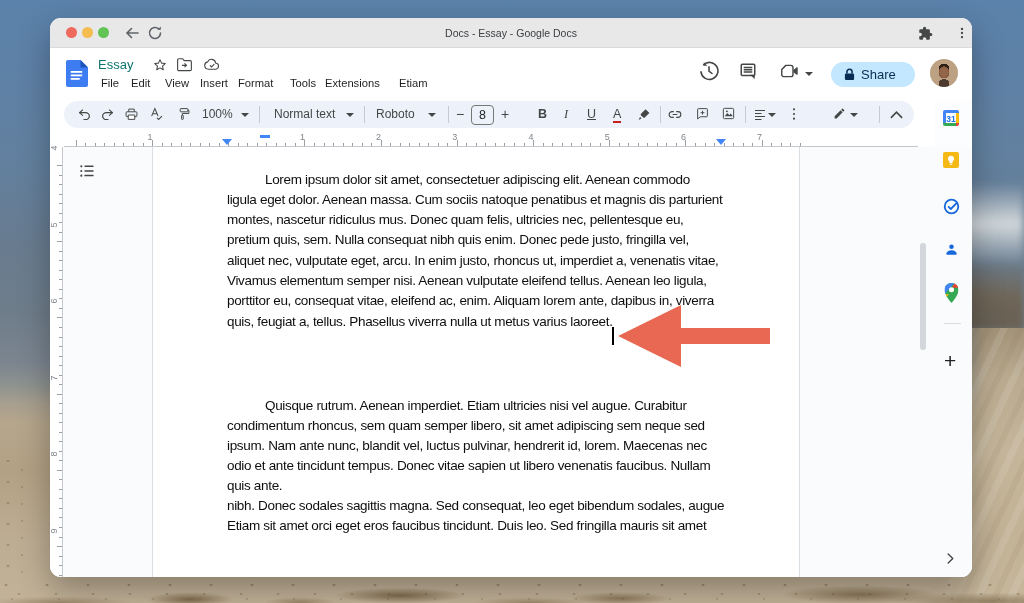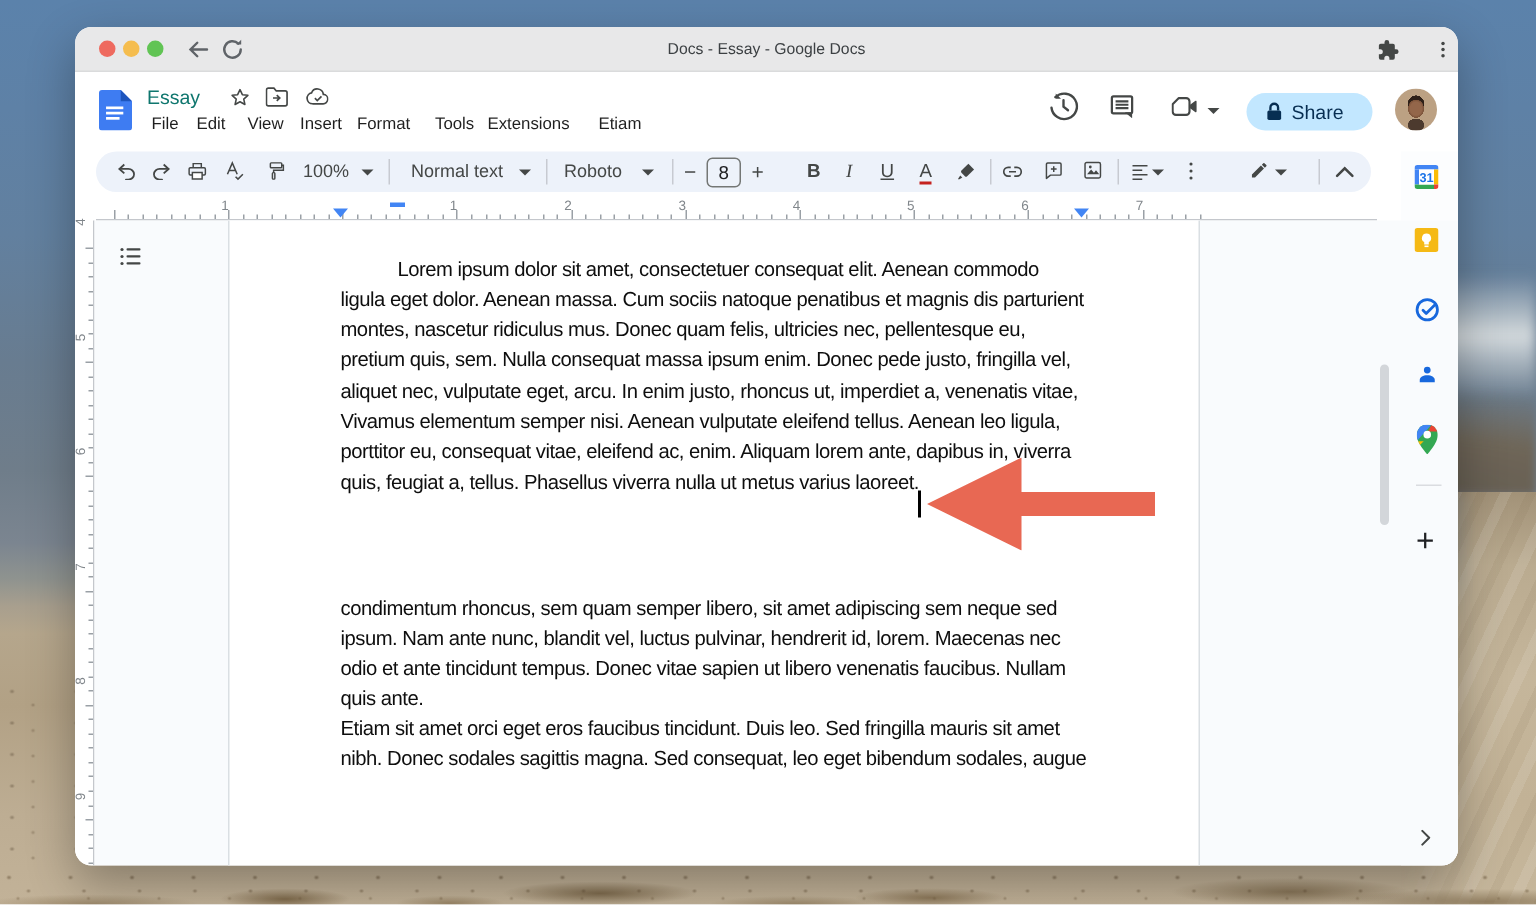--- a/index.html
+++ b/index.html
@@ -404,36 +404,37 @@
     <div class="page"></div>
     <svg class="outline" width="16" height="16" viewBox="0 0 24 24" fill="#444746">
         <circle cx="3.5" cy="5" r="1.6"></circle>
         <rect x="8" y="3.8" width="14" height="2.2" rx="1"></rect>
         <circle cx="3.5" cy="12" r="1.6"></circle>
         <rect x="8" y="10.8" width="14" height="2.2" rx="1"></rect>
         <circle cx="3.5" cy="19" r="1.6"></circle>
         <rect x="8" y="17.8" width="14" height="2.2" rx="1"></rect>
       </svg>
     <div class="ptext" id="para1" style="left:164px;top:22.5px">
-        <div style="padding-left:38px">Lorem ipsum dolor sit amet, consectetuer consequat elit. Aenean commodo</div>
+        <div style="padding-left:38px">Lorem ipsum dolor sit amet, consectetuer adipiscing elit. Aenean commodo</div>
         <div style="">ligula eget dolor. Aenean massa. Cum sociis natoque penatibus et magnis dis parturient</div>
         <div style="">montes, nascetur ridiculus mus. Donec quam felis, ultricies nec, pellentesque eu,</div>
-        <div style="">pretium quis, sem. Nulla consequat massa ipsum enim. Donec pede justo, fringilla vel,</div>
+        <div style="">pretium quis, sem. Nulla consequat nibh quis enim. Donec pede justo, fringilla vel,</div>
         <div style="">aliquet nec, vulputate eget, arcu. In enim justo, rhoncus ut, imperdiet a, venenatis vitae,</div>
         <div style="">Vivamus elementum semper nisi. Aenean vulputate eleifend tellus. Aenean leo ligula,</div>
         <div style="">porttitor eu, consequat vitae, eleifend ac, enim. Aliquam lorem ante, dapibus in, viverra</div>
         <div style="">quis, feugiat a, tellus. Phasellus viverra nulla ut metus varius laoreet.</div>
       </div>
     <div class="ptext" id="para2" style="left:164px;top:249px;line-height:20px">
+        <div style="padding-left:38px">Quisque rutrum. Aenean imperdiet. Etiam ultricies nisi vel augue. Curabitur</div>
         <div style="">condimentum rhoncus, sem quam semper libero, sit amet adipiscing sem neque sed</div>
         <div style="">ipsum. Nam ante nunc, blandit vel, luctus pulvinar, hendrerit id, lorem. Maecenas nec</div>
         <div style="">odio et ante tincidunt tempus. Donec vitae sapien ut libero venenatis faucibus. Nullam</div>
         <div style="">quis ante.</div>
+        <div style="">nibh. Donec sodales sagittis magna. Sed consequat, leo eget bibendum sodales, augue</div>
         <div style="">Etiam sit amet orci eget eros faucibus tincidunt. Duis leo. Sed fringilla mauris sit amet</div>
-        <div style="">nibh. Donec sodales sagittis magna. Sed consequat, leo eget bibendum sodales, augue</div>
       </div>
     <div style="position:absolute;left:549px;top:180px;width:1.5px;height:18px;background:#000"></div>
     <svg class="arrow" style="left:555px;top:158px" width="152" height="62" viewBox="0 0 152 62">
         <path d="M0 31 63 0v23h89v16H63v23z" fill="#e7604a" fill-opacity="0.95"></path>
       </svg>
   </div>
   <div class="sidebar" id="sidebar">
 <svg class="sic" style="left:25px;top:9px" width="16" height="16" viewBox="0 0 16 16">
         <rect width="16" height="16" rx="2" fill="#fff"></rect>
         <path d="M2 0h12a2 2 0 0 1 2 2v1H0V2a2 2 0 0 1 2-2z" fill="#4285f4"></path>

